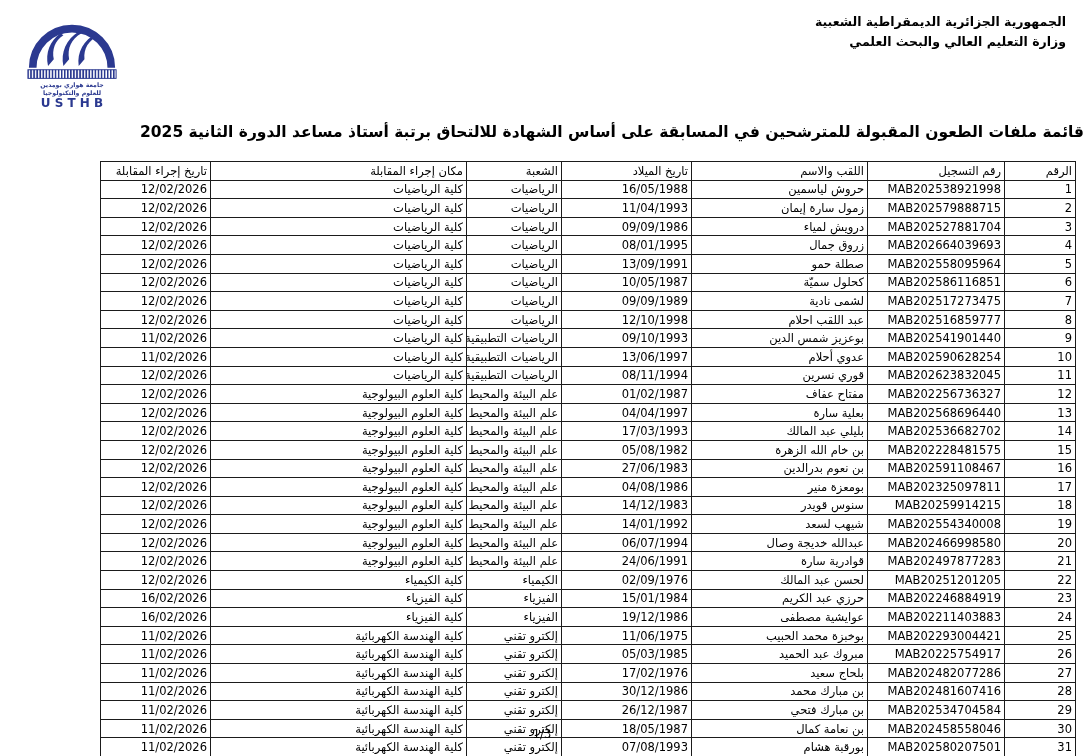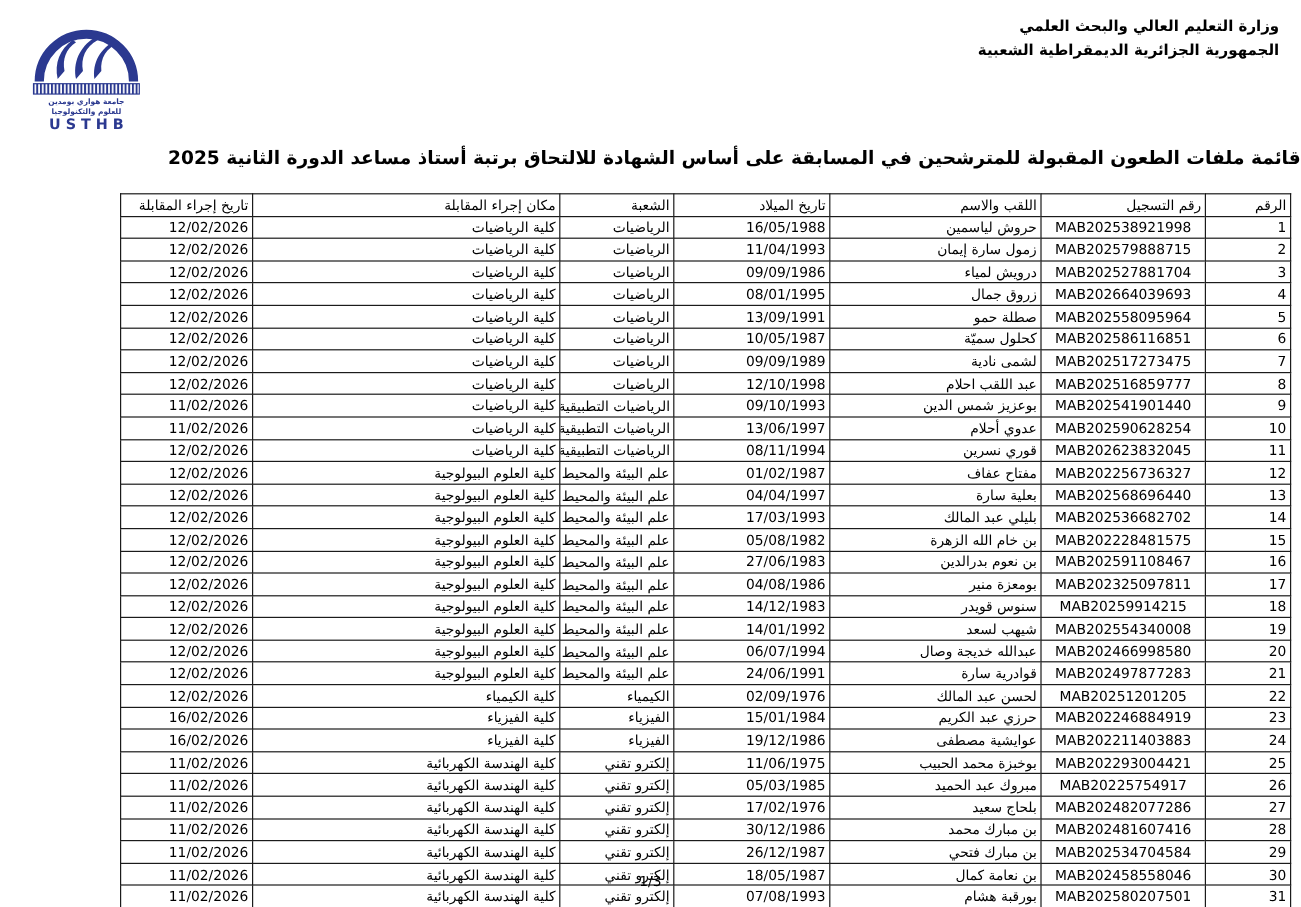--- a/index.html
+++ b/index.html
@@ -20,33 +20,33 @@
     position:absolute;top:161px;left:100px;width:975px;
     border-collapse:collapse;table-layout:fixed;direction:rtl;
     font-size:11.5px;
   }
   .doc-table th,.doc-table td{
     border:1px solid #1b1b1b;padding:0 3px;height:17.6px;
     overflow:hidden;white-space:nowrap;text-align:right;vertical-align:middle;
   }
   .doc-table th{font-weight:normal;}
   
-  .doc-table td:nth-child(2){text-align:center;direction:ltr;margin-left:12px;}
+  .doc-table td:nth-child(2){text-align:right;direction:ltr;margin-left:12px;}
   .doc-table td:nth-child(1){padding-left:6px;}
   .page-footer{
     position:absolute;top:727px;left:0;width:100%;text-align:center;
     font-size:11.5px;
   }
 </style>
 </head>
 <body>
 
 <div class="gov-header">
+  <div>الجمهورية الجزائرية الديمقراطية الشعبية</div>
   <div>وزارة التعليم العالي والبحث العلمي</div>
-  <div>الجمهورية الجزائرية الديمقراطية الشعبية</div>
 </div>
 
 <div class="logo-wrap">
   <svg viewBox="0 0 100 96" width="96" height="92">
     <defs>
       <pattern id="hatch" width="3.2" height="10" patternUnits="userSpaceOnUse">
         <rect width="1.7" height="10" fill="#2b3990"></rect>
       </pattern>
     </defs>
 

